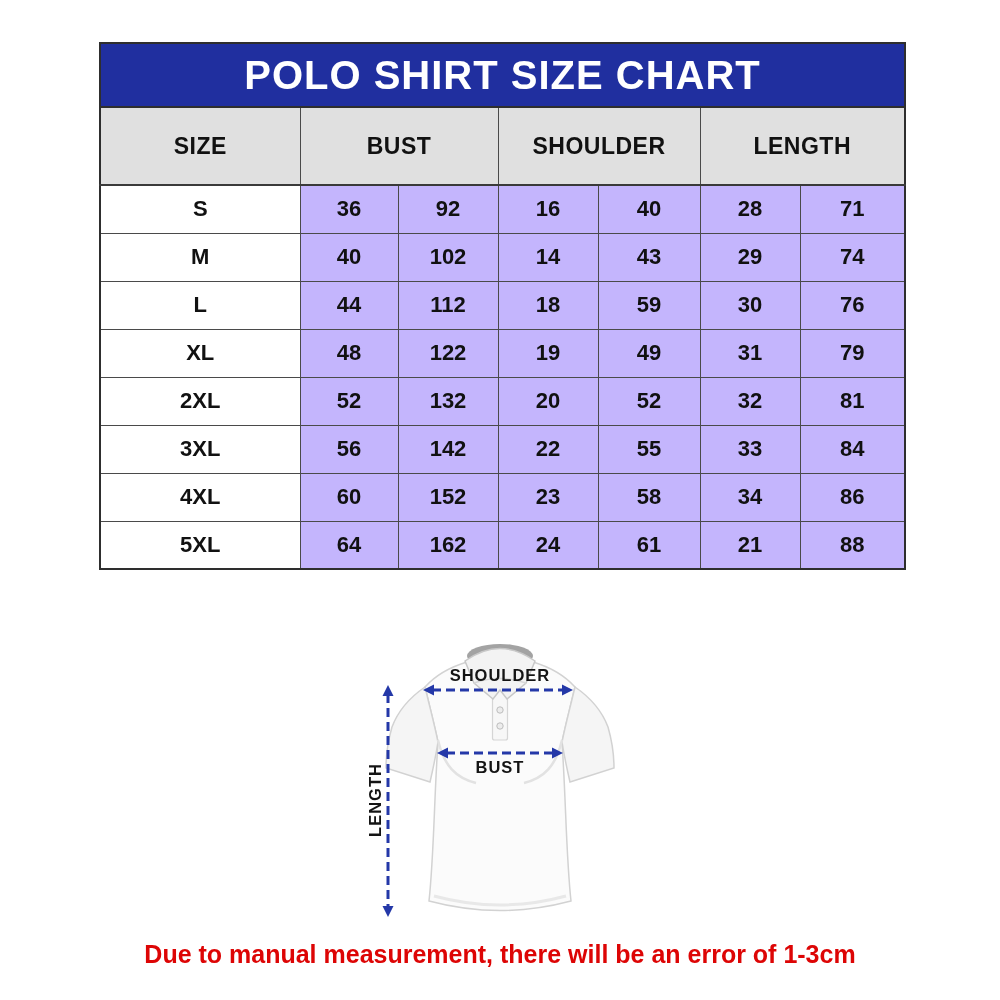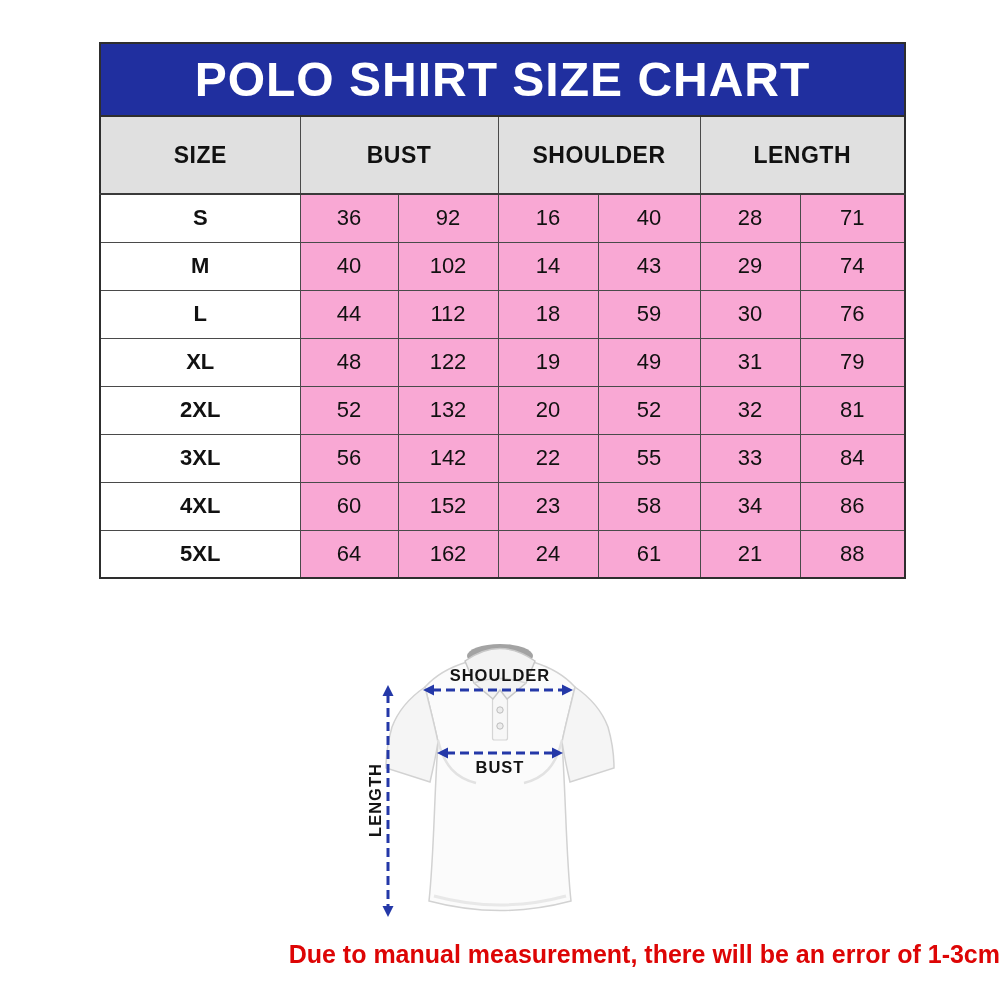--- a/index.html
+++ b/index.html
@@ -24,24 +24,24 @@
     table-layout: fixed;
     border: 2px solid #2e2e2e;
   }
   table.size-table th, table.size-table td {
     border: 1px solid #4a4a4a;
     text-align: center;
     vertical-align: middle;
     color: #111111;
   }
   tr.title-row th {
-    height: 73px;
+    height: 64px;
     background: #202f9f;
     color: #ffffff;
-    font-size: 48px;
+    font-size: 40px;
     font-weight: bold;
     letter-spacing: 1px;
     border-bottom: 2px solid #2e2e2e;
   }
   tr.head-row th {
     height: 78px;
     background: #e0e0e0;
     font-size: 23px;
     font-weight: bold;
     letter-spacing: 0.5px;
@@ -55,22 +55,22 @@
     border-bottom: 2px solid #3a3a3a;
   }
   tr.data-row th.size-cell {
     height: 48px;
     font-size: 22px;
     font-weight: bold;
     background: #ffffff;
   }
   tr.data-row td {
     font-size: 22px;
-    font-weight: normal;
-    background: #f9a8d4;
+    font-weight: bold;
+    background: #c4b5fd;
   }
 
   
   .figure {
     position: absolute;
     left: 330px;
     top: 630px;
     width: 360px;
     height: 310px;
   }
@@ -86,21 +86,21 @@
     fill: #141414;
     letter-spacing: 1px;
   }
 
   
   .note {
     position: absolute;
     left: 0;
     top: 940px;
     width: 1000px;
-    text-align: right;
+    text-align: center;
     color: #dd0505;
     font-size: 25px;
     font-weight: bold;
   }
 </style>
 </head>
 <body>
 
 <div class="page">
 

